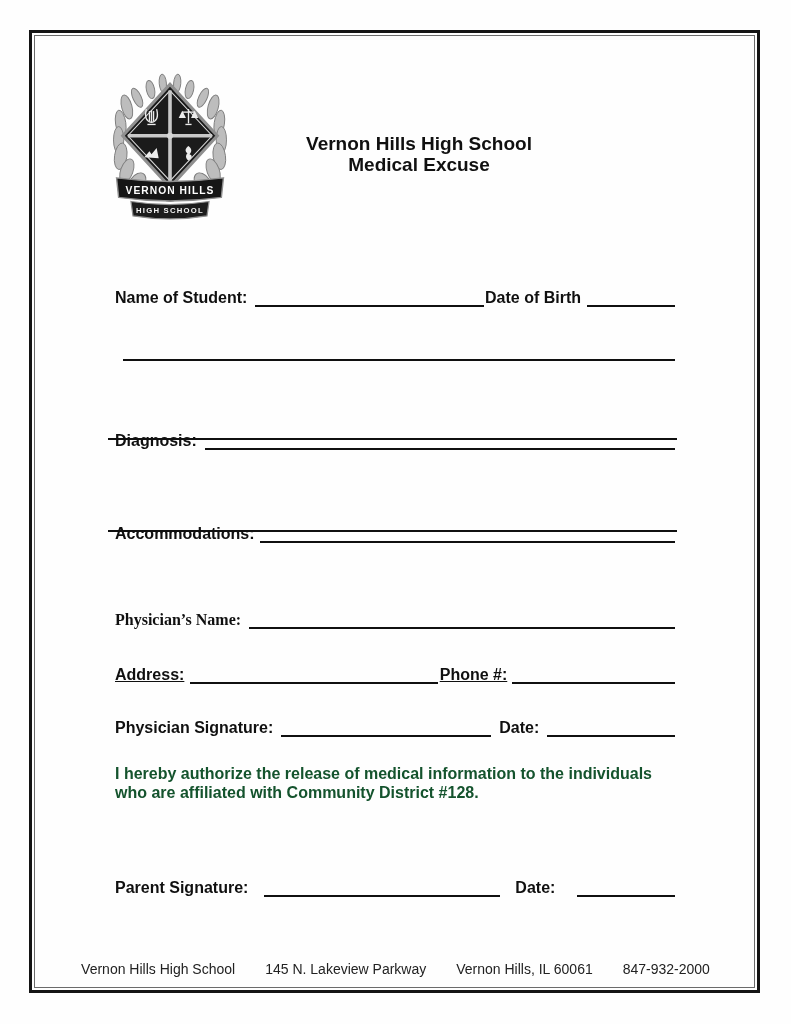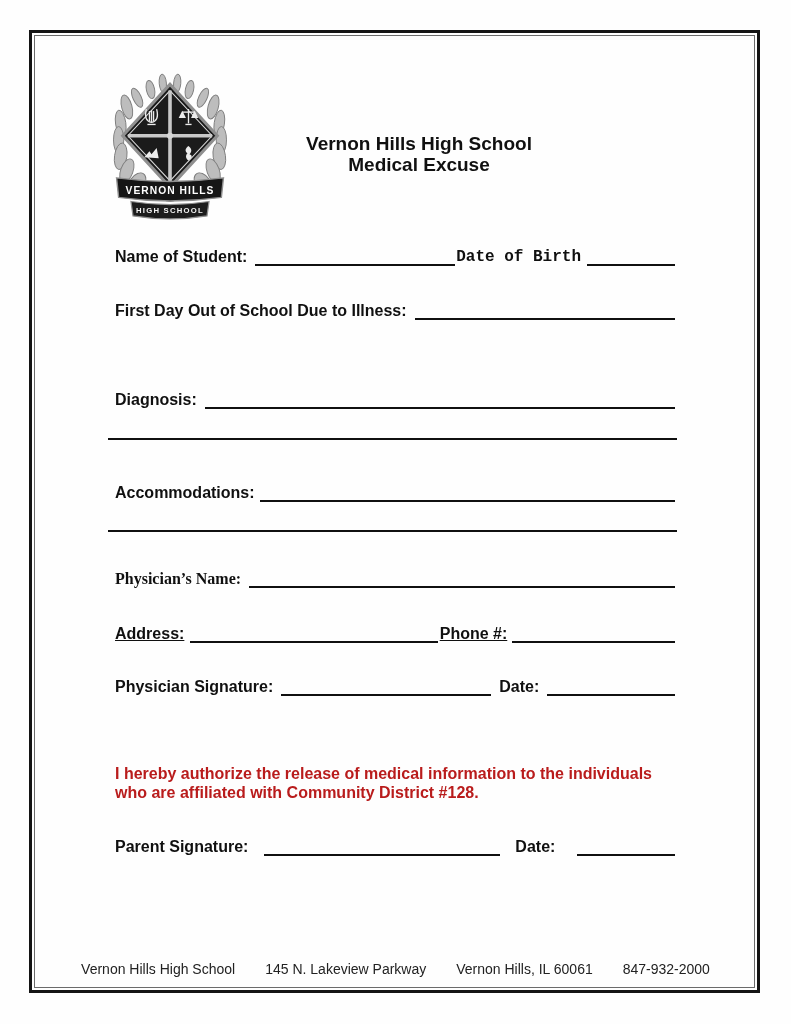--- a/index.html
+++ b/index.html
@@ -22,30 +22,31 @@
   .logo { position: absolute; left: 106px; top: 70px; width: 128px; height: 150px; }
   .title-block {
     position: absolute; left: 294px; top: 133px; width: 250px;
     text-align: center; font-weight: bold; font-size: 19px; line-height: 21px; color: #101010;
   }
   .row {
     position: absolute; left: 115px; right: 116px; height: 20px;
     display: flex; align-items: flex-end;
     font-weight: bold; font-size: 16px; line-height: 18px; color: #101010;
     white-space: nowrap;
+    margin-top: 41px;
   }
   .ln { border-bottom: 2px solid #101010; height: 0; align-self: flex-end; }
   .fill { flex: 1 1 auto; }
   .solo-line {
     position: absolute; left: 108px; right: 114px; height: 0;
     border-bottom: 2px solid #101010;
   }
   .para {
     position: absolute; left: 115px; top: 764px; width: 566px;
-    font-weight: bold; font-size: 16px; line-height: 19px; color: #b91c1c;
+    font-weight: bold; font-size: 16px; line-height: 19px; color: #14532d;
   }
   .footer {
     position: absolute; left: 32px; right: 32px; top: 961px;
     display: flex; justify-content: center; gap: 30px;
     font-size: 14px; font-weight: normal; color: #222;
     white-space: nowrap;
   }
 </style>
 </head>
 <body>
@@ -124,26 +125,25 @@
   </svg>
 
   <div class="title-block">
     <div>Vernon Hills High School</div>
     <div>Medical Excuse</div>
   </div>
 
   <div class="row" style="top:246px;">
     <span>Name of Student:</span>
     <span class="ln fill" style="margin-left:8px;"></span>
-    <span style="margin-left:1px;font-family:Liberation Mono, monospace;">Date of Birth</span>
+    <span style="margin-left:1px;">Date of Birth</span>
     <span class="ln" style="width:88px; margin-left:6px;"></span>
   </div>
 
   <div class="row" style="top:300px;">
-    <span>First Day Out of School Due to Illness:</span>
     <span class="ln fill" style="margin-left:8px;"></span>
   </div>
 
 
   <div class="row" style="top:389px;">
     <span>Diagnosis:</span>
     <span class="ln fill" style="margin-left:8px;"></span>
   </div>
   <div class="solo-line" style="top:438px;"></div>
 

